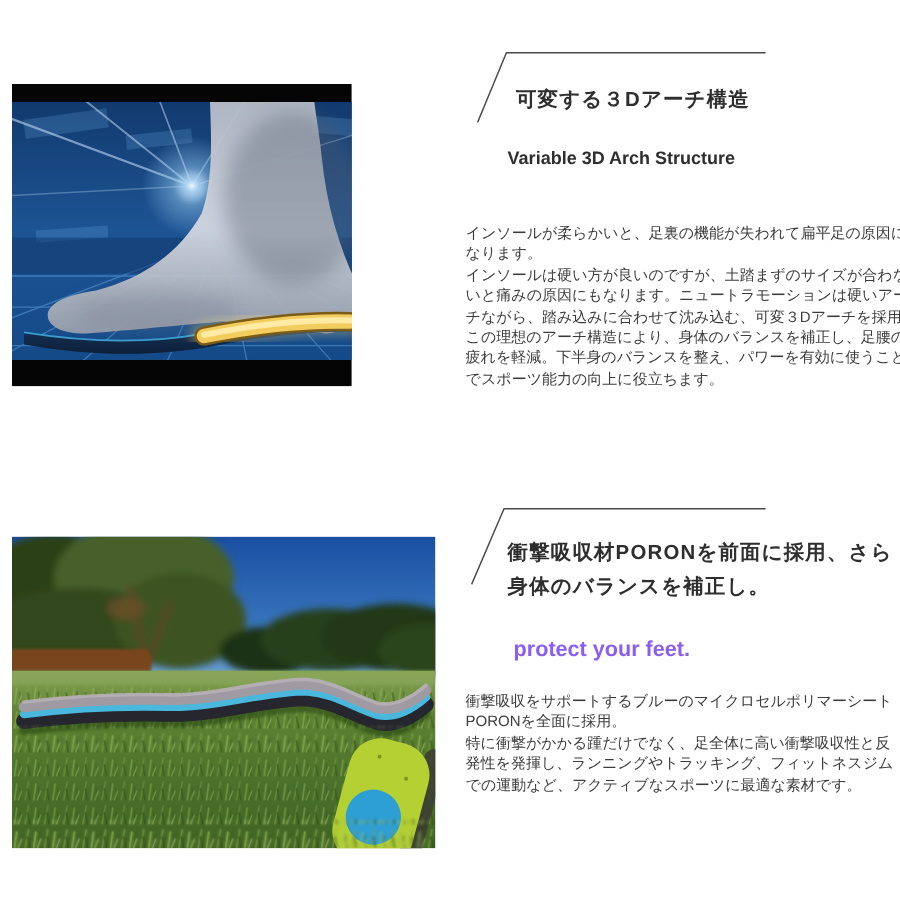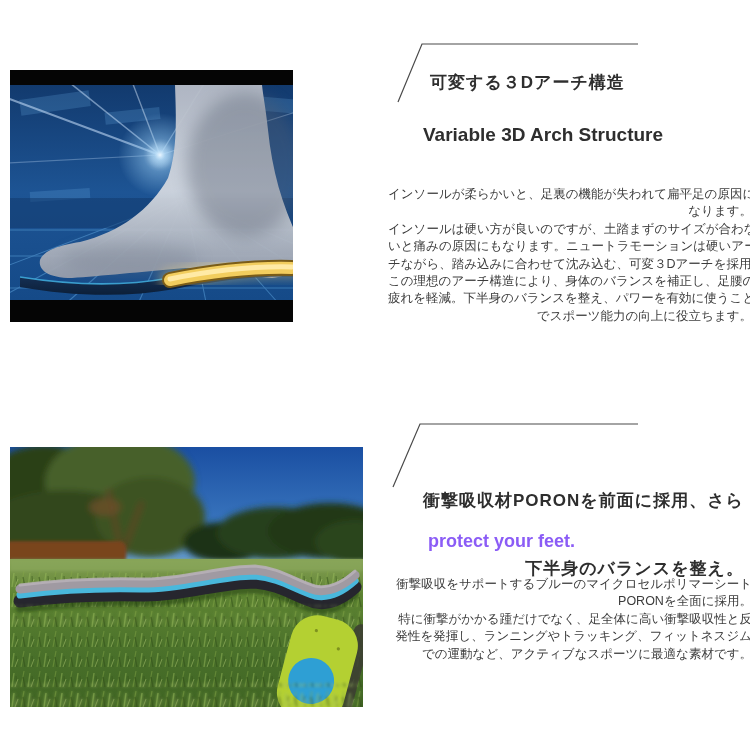--- a/index.html
+++ b/index.html
@@ -1,27 +1,27 @@
 <!DOCTYPE html>
 <html><head>
 <meta charset="utf-8">
 <style>
   html,body{margin:0;padding:0;background:#ffffff;}
   body{width:750px;height:750px;position:relative;overflow:hidden;
        font-family:"Liberation Sans","DejaVu Sans",sans-serif;color:#333;}
-  .abs{position:absolute;text-align:right;}
+  .abs{position:absolute;}
   .photo{position:absolute;left:10px;overflow:hidden;}
   .deco{position:absolute;}
   .jp-head{font-size:17px;font-weight:bold;color:#2e2e2e;letter-spacing:1px;white-space:nowrap;}
-  .en-head{font-size:19px;font-weight:bold;color:#2e2e2e;white-space:nowrap;}
+  .en-head{font-size:15px;font-weight:bold;color:#2e2e2e;white-space:nowrap;}
   .en-head-sm{font-size:18px;font-weight:bold;color:#8b5cf6;white-space:nowrap;}
   .body-text{font-size:12.5px;line-height:17.4px;color:#3c3c3c;}
   .body-text div{white-space:nowrap;}
   .jp-head2{font-size:17px;font-weight:bold;color:#2e2e2e;letter-spacing:1px;line-height:28px;}
-  .jp-head2 div{white-space:nowrap;margin-top:40px;}
+  .jp-head2 div{white-space:nowrap;}
   svg text.brand{font-family:"DejaVu Serif","Liberation Serif",serif;font-style:italic;font-weight:bold;}
 </style>
 </head>
 <body>
 
 <div class="photo" style="top:70px;width:283px;height:252px;">
   <svg width="353" height="252" viewBox="0 0 353 252">
     <defs>
       <linearGradient id="bgBlue" x1="0" y1="0" x2="0" y2="1">
         <stop offset="0" stop-color="#123a6e"></stop>
@@ -223,21 +223,21 @@
     <rect x="0" y="236" width="353" height="24" fill="url(#blades)" opacity="0.7" filter="url(#gb2)"></rect>
   </svg>
 </div>
 
 <svg class="deco" style="left:388px;top:420px;" width="254" height="70" viewBox="0 0 254 70">
   <polyline points="5,67 32,4 250,4" fill="none" stroke="#4a4a4a" stroke-width="1.2"></polyline>
 </svg>
 
 <div class="abs jp-head2" style="left:423px;top:447px;">
   <div>衝撃吸収材PORONを前面に採用、さら</div>
-  <div>下半身のバランスを整え。</div>
+  <div>身体のバランスを補正し。</div>
 </div>
 <div class="abs en-head-sm" style="left:428px;top:531px;">protect your feet.</div>
 
 <div class="abs body-text" style="left:388px;top:576px;width:364px;">
   <div>衝撃吸収をサポートするブルーのマイクロセルポリマーシート</div>
   <div>PORONを全面に採用。</div>
   <div>特に衝撃がかかる踵だけでなく、足全体に高い衝撃吸収性と反</div>
   <div>発性を発揮し、ランニングやトラッキング、フィットネスジム</div>
   <div>での運動など、アクティブなスポーツに最適な素材です。</div>
 </div>

